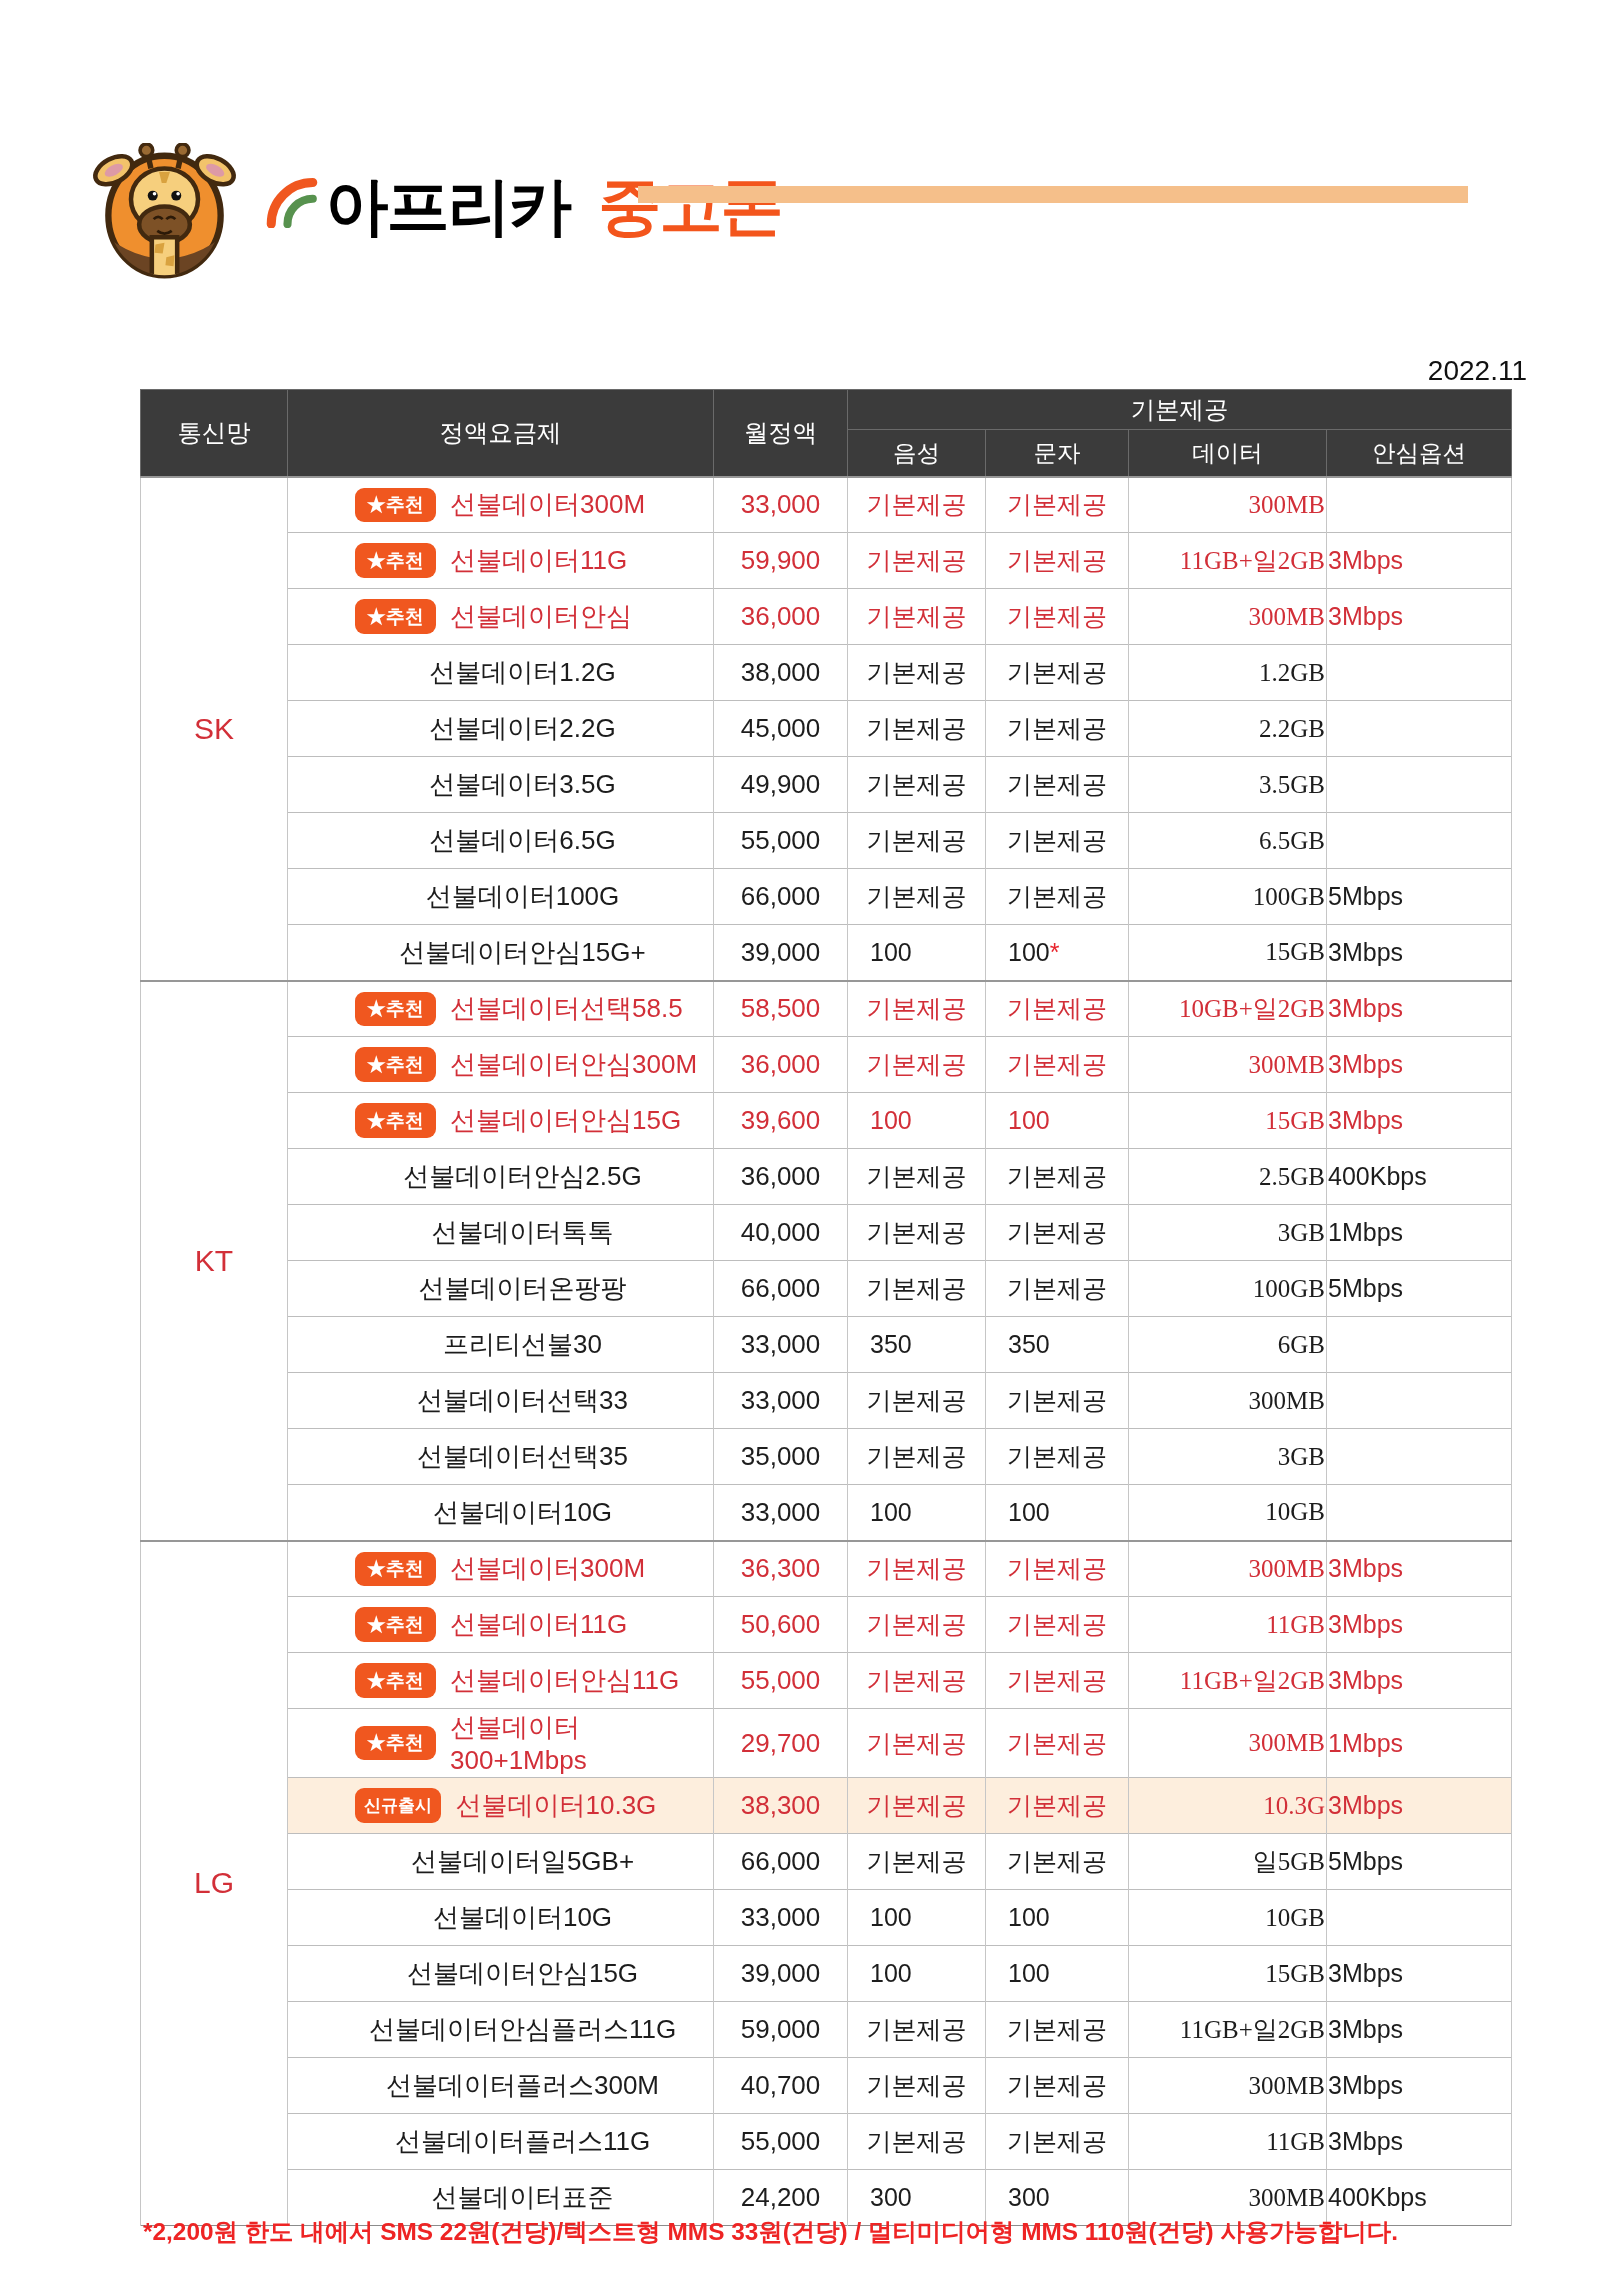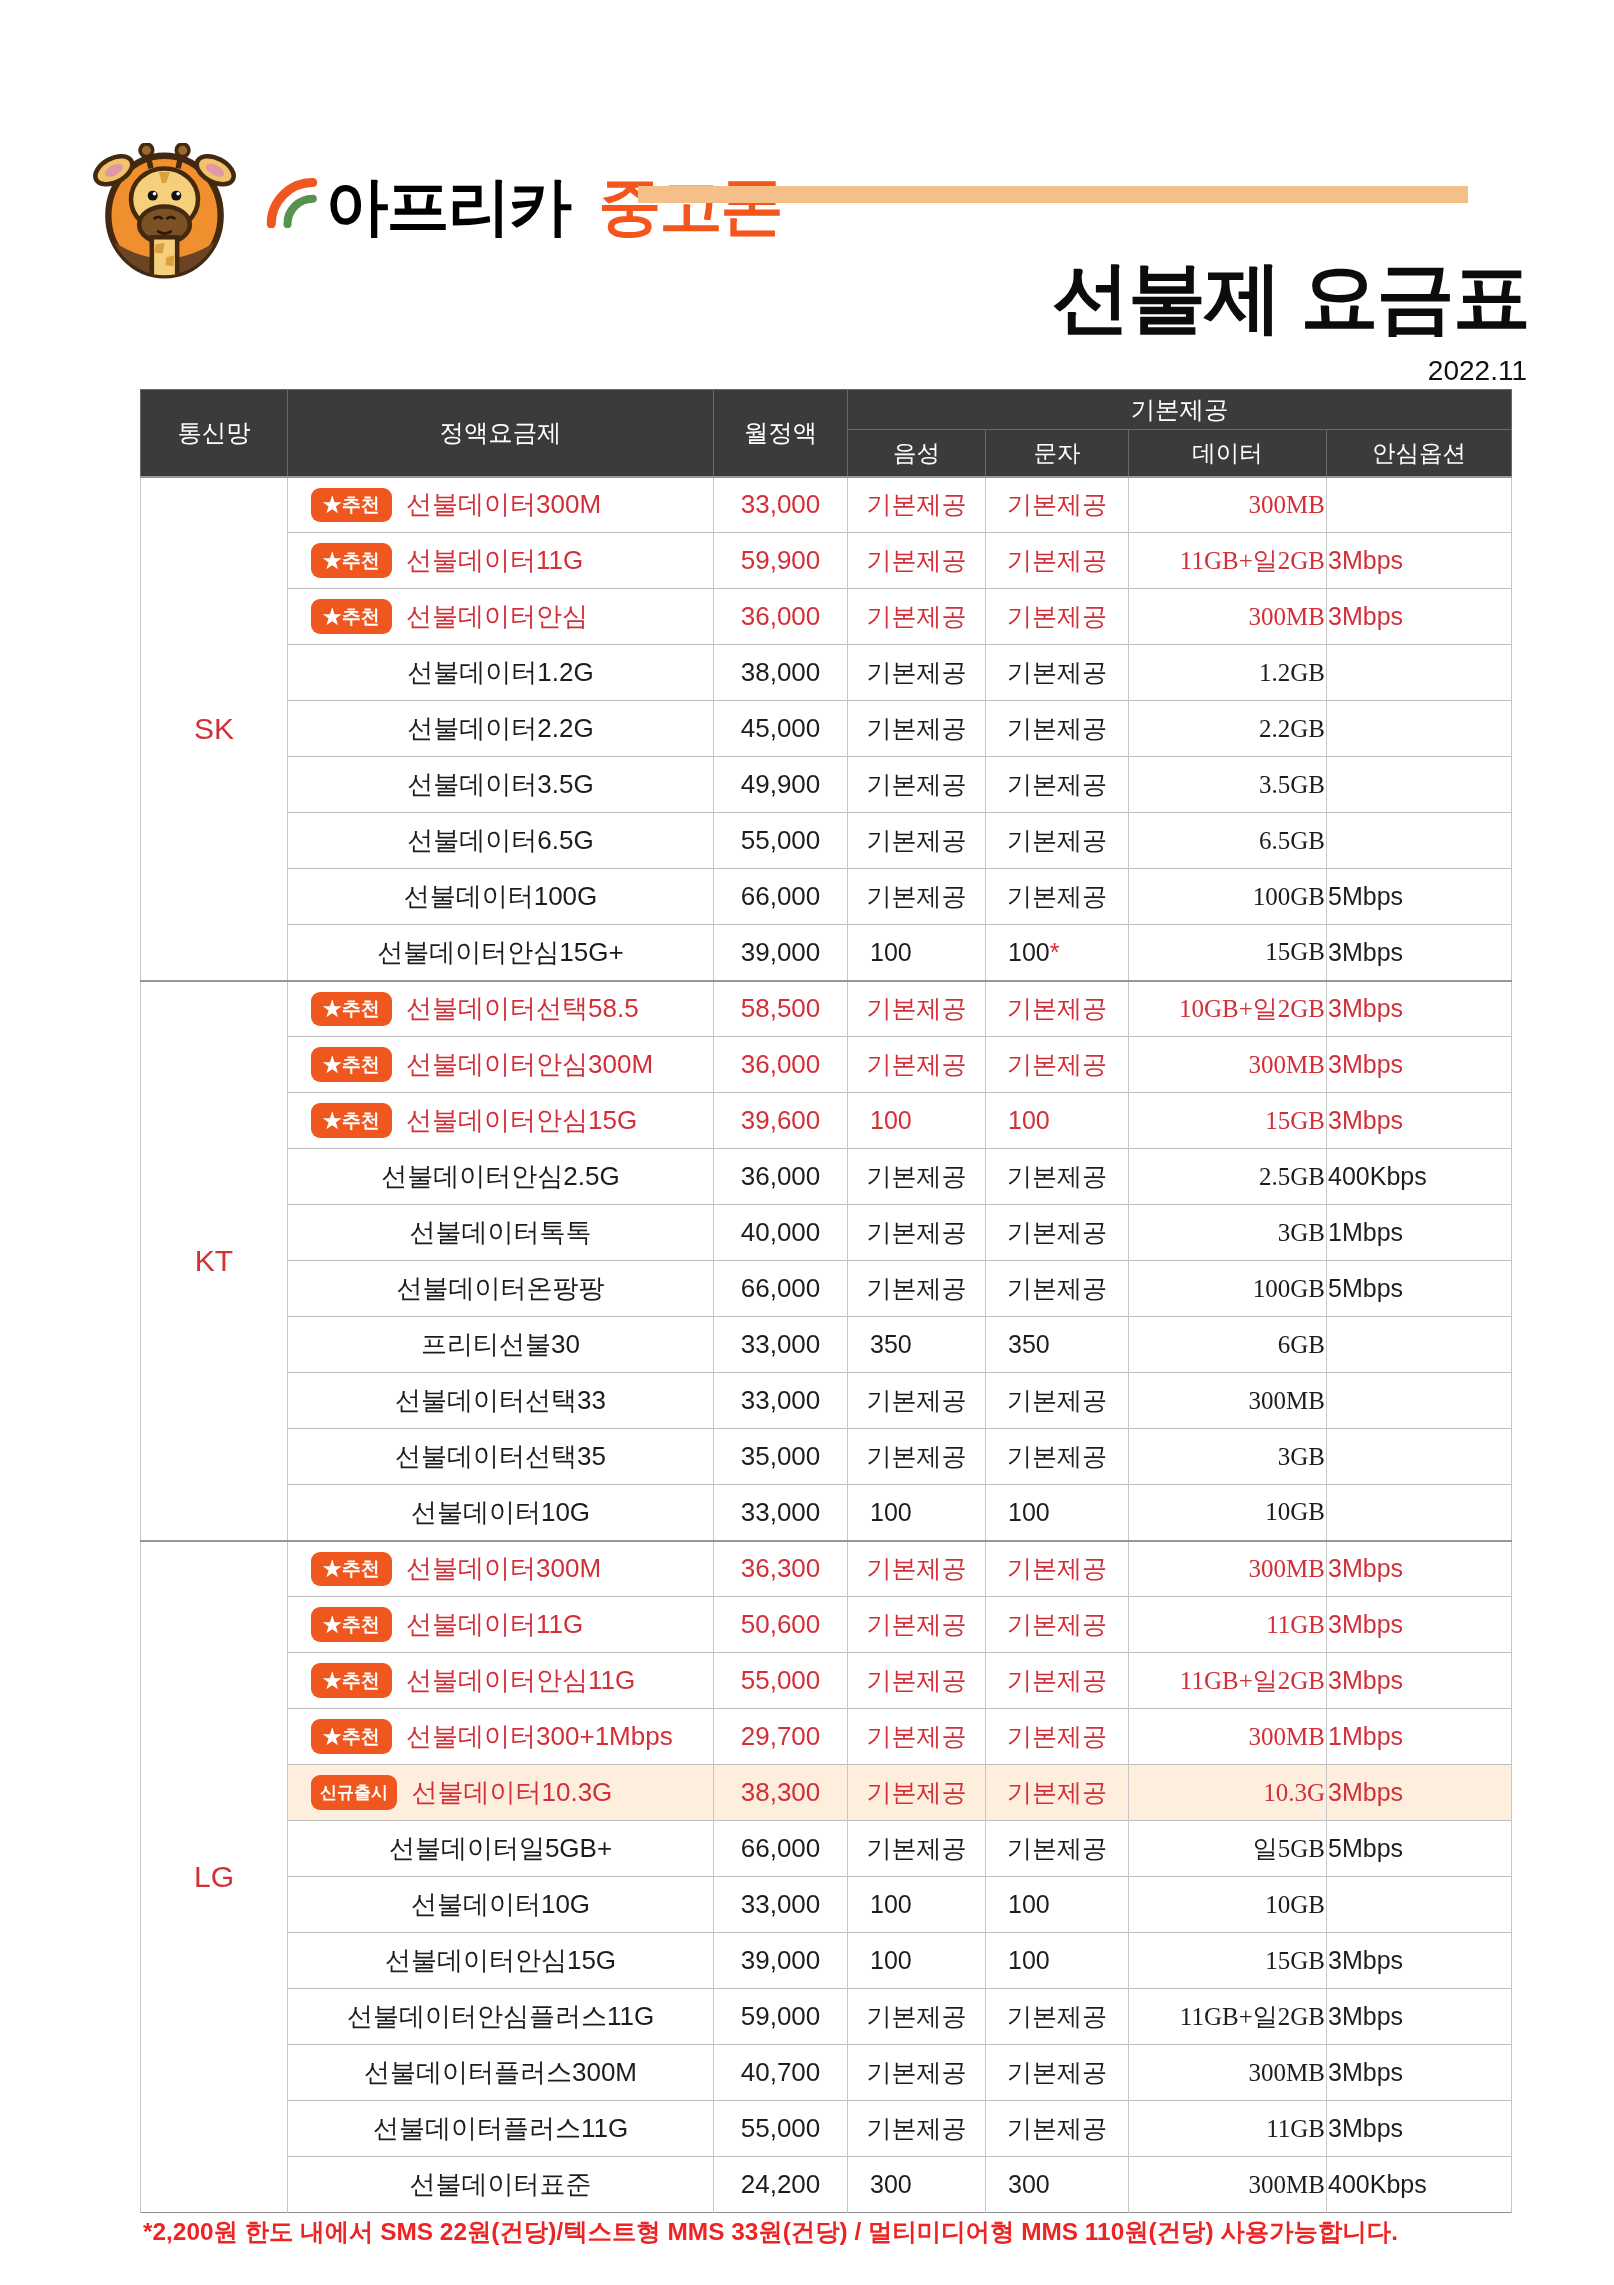--- a/index.html
+++ b/index.html
@@ -25,21 +25,21 @@
   thead th{background:#3b3b3b;color:#ffffff;font-weight:500;border:0.9px solid #6a6a6a;}
   thead tr.h1{height:40px;}
   thead tr.h2{height:47px;}
   thead th{font-size:24.4px;}
   thead tr.h2 th{font-size:23.5px;}
   tbody tr{height:56px;}
   tbody td{border-left:0.9px solid #c6c6c6;border-right:0.9px solid #c6c6c6;
            border-top:0.9px solid #bdbdbd;background:#ffffff;font-size:26px;font-weight:500;}
   tbody tr.sec-start td{border-top:2.7px solid #979797;}
   td.net{text-align:center;font-size:30px;color:#1c1c1c;}
-  .plan-wrap{display:flex;align-items:center;justify-content:center;}
+  .plan-wrap{display:flex;align-items:center;justify-content:center;margin-left:44px;}
   .plan-wrap.has-badge{justify-content:flex-start;padding-left:22px;}
   .badge{background:#f0571f;color:#ffffff;font-size:19px;font-weight:700;line-height:1;
          padding:7.2px 11.8px 8.1px;border-radius:9px;margin-right:14.5px;white-space:nowrap;}
   .badge.new{font-size:17px;padding:8.1px 9px 9px;}
   .plan-text{font-size:26px;color:#1c1c1c;}
   td.price{text-align:center;}
   td.voice,td.sms{text-align:center;font-size:25px;}
   td.voice.num,td.sms.num{text-align:left;padding-left:22px;}
   td.dat{text-align:right;padding-left:22px;font-size:25px;font-family:Liberation Serif, serif;}
   td.opt{font-size:25px;}
@@ -98,21 +98,20 @@
     <svg class="arcs" width="56" height="62" viewBox="0 0 62 68">
       <path d="M8,64 A46,46 0 0 1 54,18" fill="none" stroke="#f0571f" stroke-width="10" stroke-linecap="round"></path>
       <path d="M26,64 A28,28 0 0 1 54,36" fill="none" stroke="#57924e" stroke-width="9" stroke-linecap="round"></path>
     </svg>
     <span class="brand-word brand-black">아프리카</span>
     <span class="brand-word brand-orange">중고폰</span>
   </div>
 
   <div class="accent-bar"></div>
 
-  <div class="page-title">선불제 요금표</div>
   <div class="page-date">2022.11</div>
 
   <table class="rates">
     <colgroup>
       <col style="width:147px">
         <col style="width:426px">
         <col style="width:134px">
       <col style="width:138px">
         <col style="width:143px">
         <col style="width:198px">

